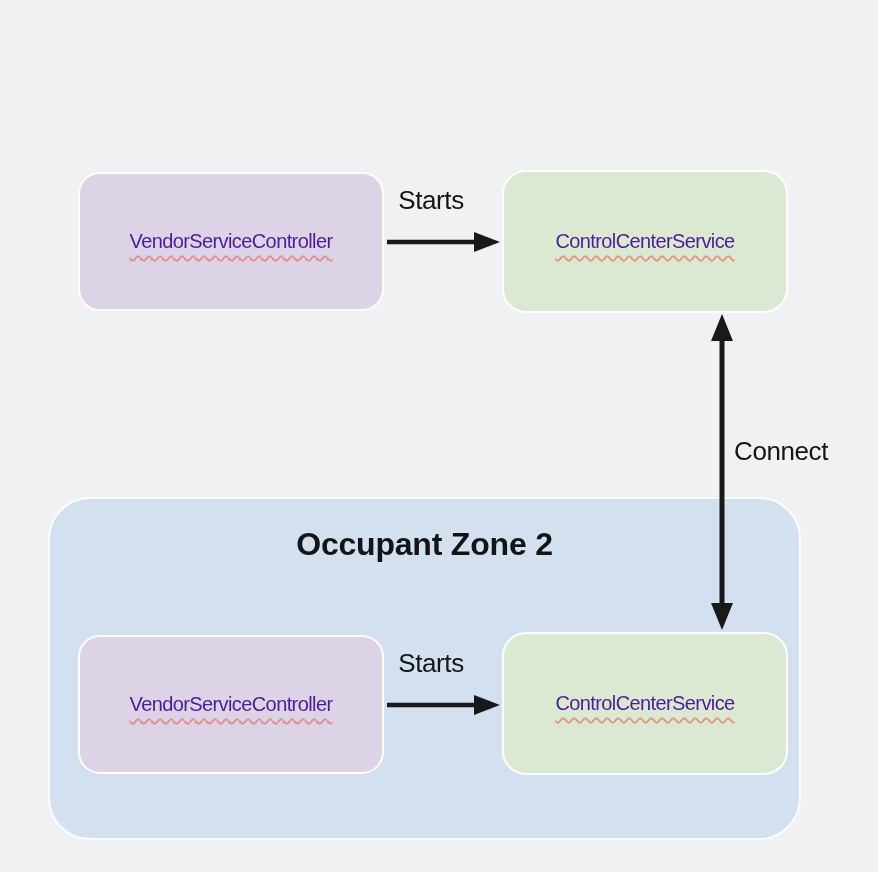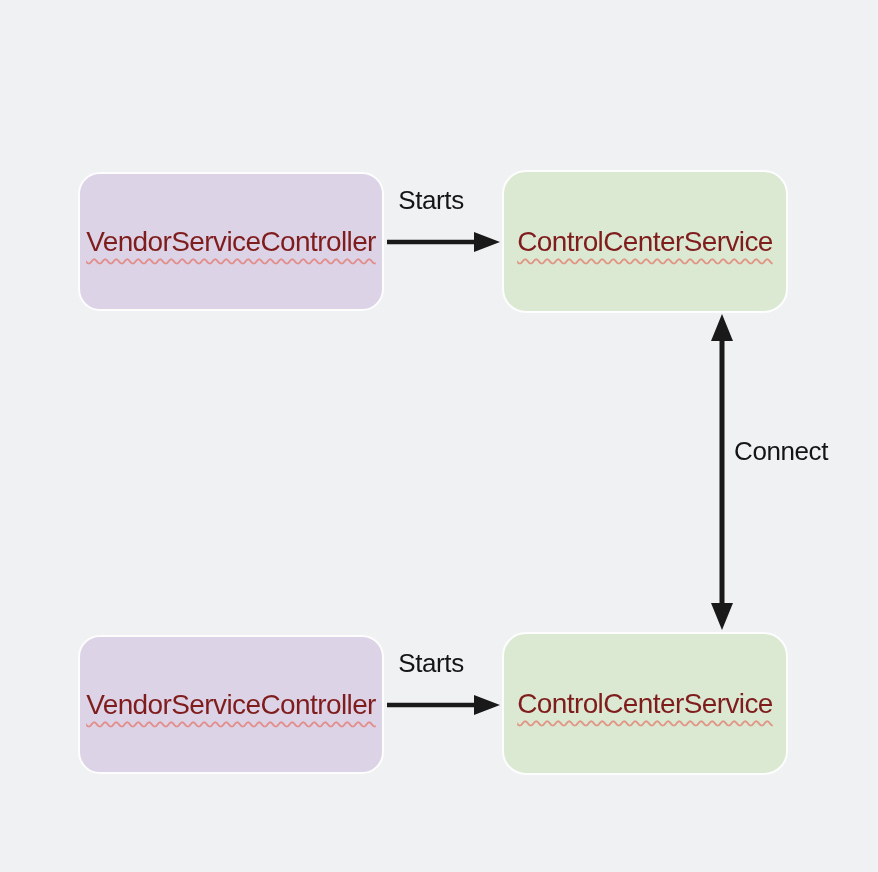--- a/index.html
+++ b/index.html
@@ -51,23 +51,23 @@
     background: #ddd3e7;
   }
   .node-control {
     left: 502px;
     width: 286px;
     height: 143px;
     background: #dbe9d3;
     border-radius: 24px;
   }
   .node-label {
-    font-size: 28px;
+    font-size: 20px;
     letter-spacing: -0.6px;
-    color: #7f1d1d;
+    color: #4c1d95;
     white-space: nowrap;
     text-decoration-line: underline;
     text-decoration-style: wavy;
     text-decoration-color: rgba(228, 106, 90, 0.65);
     text-decoration-thickness: 1.5px;
     text-underline-offset: 7px;
   }
   .arrow-layer {
     position: absolute;
     left: 0;
@@ -86,20 +86,23 @@
   .starts-label-1 { left: 371px; top: 185px; width: 120px; text-align: center; }
   .starts-label-2 { left: 371px; top: 648px; width: 120px; text-align: center; }
   .connect-label  { left: 734px; top: 436px; }
 </style>
 </head>
 <body>
 
 <div class="canvas">
 
 
+  <section class="zone zone2">
+    <h2 class="zone-title">Occupant Zone 2</h2>
+  </section>
 
   <div class="node node-vendor zone1 z1v" style="top:172px;">
     <span class="node-label">VendorServiceController</span>
   </div>
   <div class="node node-control" style="top:170px;">
     <span class="node-label">ControlCenterService</span>
   </div>
 
   <div class="node node-vendor" style="top:635px;">
     <span class="node-label">VendorServiceController</span>

